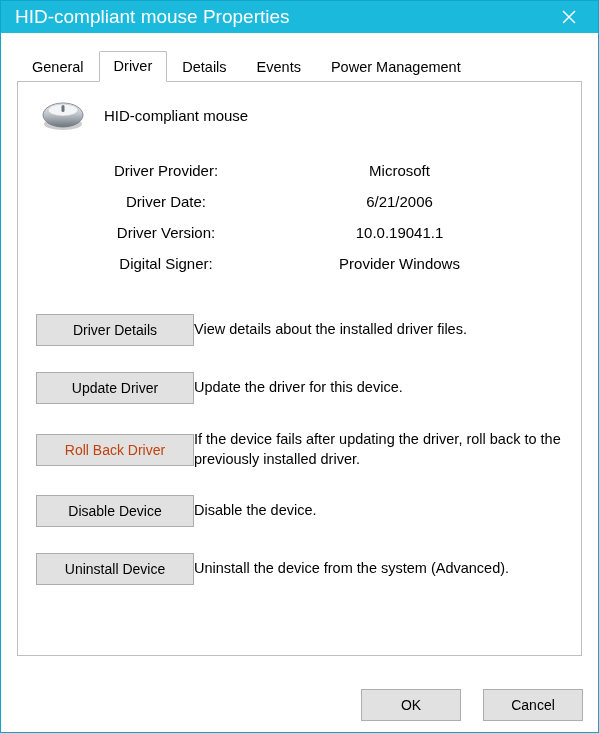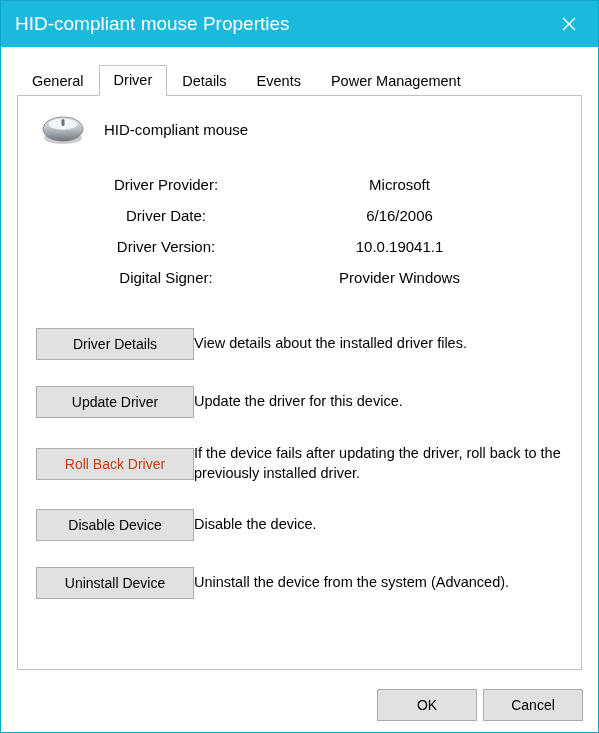--- a/index.html
+++ b/index.html
@@ -10,21 +10,21 @@
     font-size: 13px;
     background: #fff;
     width: 599px;
     height: 733px;
     overflow: hidden;
     border: 1px solid #0ea5c9;
   }
   .titlebar {
     background: #1bbadd;
     color: #fff;
-    height: 46px;
+    height: 32px;
     display: flex;
     align-items: center;
     justify-content: space-between;
     padding: 0 14px;
   }
   .titlebar-title {
     font-size: 19px;
     font-weight: 400;
   }
   .close-icon {
@@ -116,21 +116,21 @@
     cursor: default;
   }
   .btn:disabled {
     color: #c2410c;
   }
   .footer-buttons {
     position: absolute;
     right: 16px;
     bottom: 12px;
     display: flex;
-    gap: 6px;
+    gap: 22px;
   }
   .footer-buttons .btn {
     width: 100px;
     height: 32px;
   }
 </style>
 </head>
 <body>
 
 <div class="titlebar">
@@ -174,21 +174,21 @@
       <span class="device-name">HID-compliant mouse</span>
     </div>
 
     <div class="info-table">
       <div class="info-row">
         <span class="info-label">Driver Provider:</span>
         <span class="info-value">Microsoft</span>
       </div>
       <div class="info-row">
         <span class="info-label">Driver Date:</span>
-        <span class="info-value">6/16/2006</span>
+        <span class="info-value">6/21/2006</span>
       </div>
       <div class="info-row">
         <span class="info-label">Driver Version:</span>
         <span class="info-value">10.0.19041.1</span>
       </div>
       <div class="info-row">
         <span class="info-label">Digital Signer:</span>
         <span class="info-value">Provider Windows</span>
       </div>
     </div>

